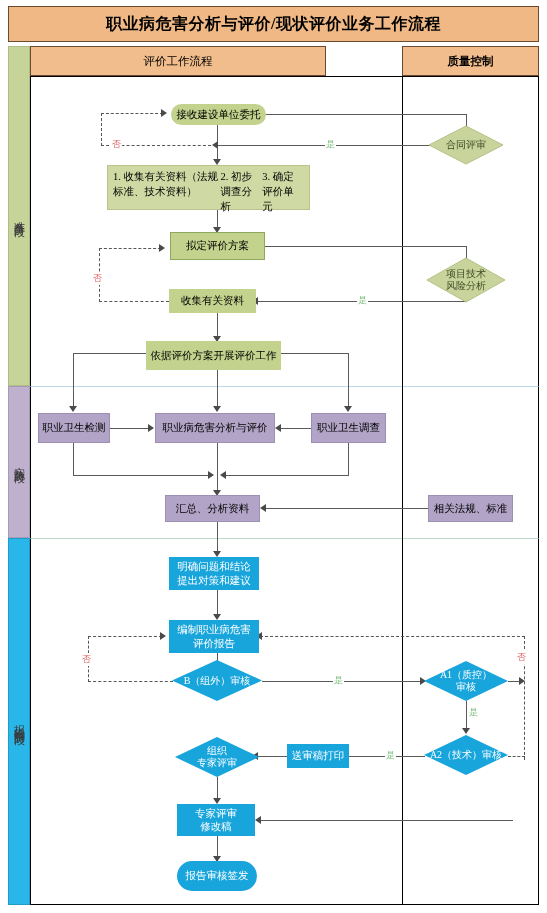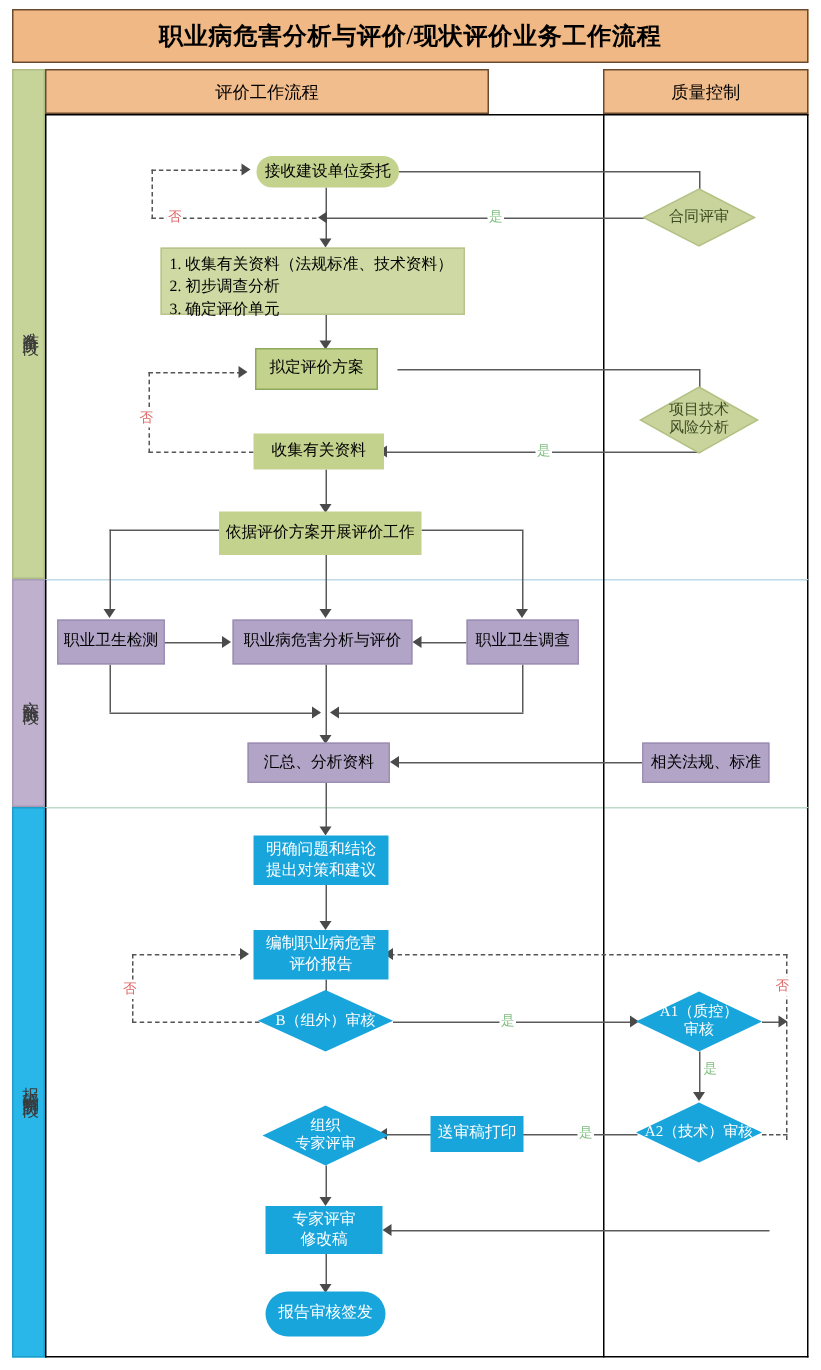--- a/index.html
+++ b/index.html
@@ -10,21 +10,21 @@
   .title-bar{position:absolute;left:8px;top:6px;width:531px;height:36px;
     background:#f0b884;border:1px solid #6b4a2f;box-sizing:border-box;
     display:flex;align-items:center;justify-content:center;
     font-size:16px;font-weight:bold;color:#000;letter-spacing:0.5px;}
 
   
   .hdr{position:absolute;top:46px;height:30px;background:#f2bd8c;
     border:1px solid #6b4a2f;box-sizing:border-box;
     display:flex;align-items:center;justify-content:center;font-size:11.5px;color:#000;}
   .hdr-left{left:30px;width:296px;}
-  .hdr-right{left:402px;width:137px;}
+  .hdr-right{left:402px;width:137px;font-weight:bold;}
 
   
   .stage{position:absolute;left:8px;width:22px;
     display:flex;align-items:center;justify-content:center;
     font-size:11px;color:#3a3a3a;box-sizing:border-box;}
   .stage span{writing-mode:vertical-rl;text-orientation:upright;letter-spacing:2px;}
   .stage-prep{top:46px;height:340px;background:#c6d49a;border:1px solid #aebc85;}
   .stage-impl{top:386px;height:152px;background:#bfb1cd;border:1px solid #a79ab6;}
   .stage-rep{top:538px;height:367px;background:#29b6e8;border:1px solid #1f9dc9;}
 
@@ -41,21 +41,21 @@
 
   
   .node{position:absolute;box-sizing:border-box;display:flex;
     align-items:center;justify-content:center;text-align:center;
     font-size:10.5px;line-height:1.25;color:#000;z-index:5;}
   .n-green-oval{background:#c3d28c;border-radius:11px;}
   .n-green-box{background:#c3d28c;border:1px solid #8fa85f;}
   .n-green-plain{background:#c3d28c;}
   .n-green-list{background:#cfd9a3;border:1px solid #b9c48c;
     justify-content:flex-start;text-align:left;padding:3px 5px;
-    flex-direction:column;align-items:flex-start;line-height:1.45;}
+    flex-direction:row;align-items:flex-start;line-height:1.45;}
 
   
   .n-purple{background:#b1a4c6;border:1px solid #9c8fb3;}
 
   
   .n-blue{background:#18a5dc;color:#fff;}
   .n-blue-oval{background:#18a5dc;color:#fff;border-radius:16px;}
 
   
   .dia{position:absolute;z-index:5;}
@@ -140,21 +140,21 @@
 
   <div class="node n-green-list" style="left:107px;top:165px;width:203px;height:45px;">
     <div>1. 收集有关资料（法规标准、技术资料）</div>
     <div>2. 初步调查分析</div>
     <div>3. 确定评价单元</div>
   </div>
 
   <div class="ln lv" style="left:217px;top:210px;height:20px;"></div>
   <div class="arw arw-d" style="left:213px;top:227px;"></div>
 
-  <div class="node n-green-box" style="left:170px;top:232px;width:82px;height:28px;">拟定评价方案</div>
+  <div class="node n-green-box" style="left:170px;top:232px;width:95px;height:28px;">拟定评价方案</div>
 
   <div class="ln lh" style="left:265px;top:246px;width:201px;"></div>
   <div class="ln lv" style="left:466px;top:246px;height:18px;"></div>
   <div class="arw arw-d" style="left:462px;top:262px;"></div>
 
   <div class="dia dia-olive" style="left:427px;top:258px;width:78px;height:44px;">
     <svg width="78" height="44" viewBox="0 0 78 44">
       <polygon points="39,0 78,22 39,44 0,22" fill="#c8d49c" stroke="#b3c184" stroke-width="1"></polygon>
     </svg>
     <div class="dtxt" style="flex-direction:column;">

